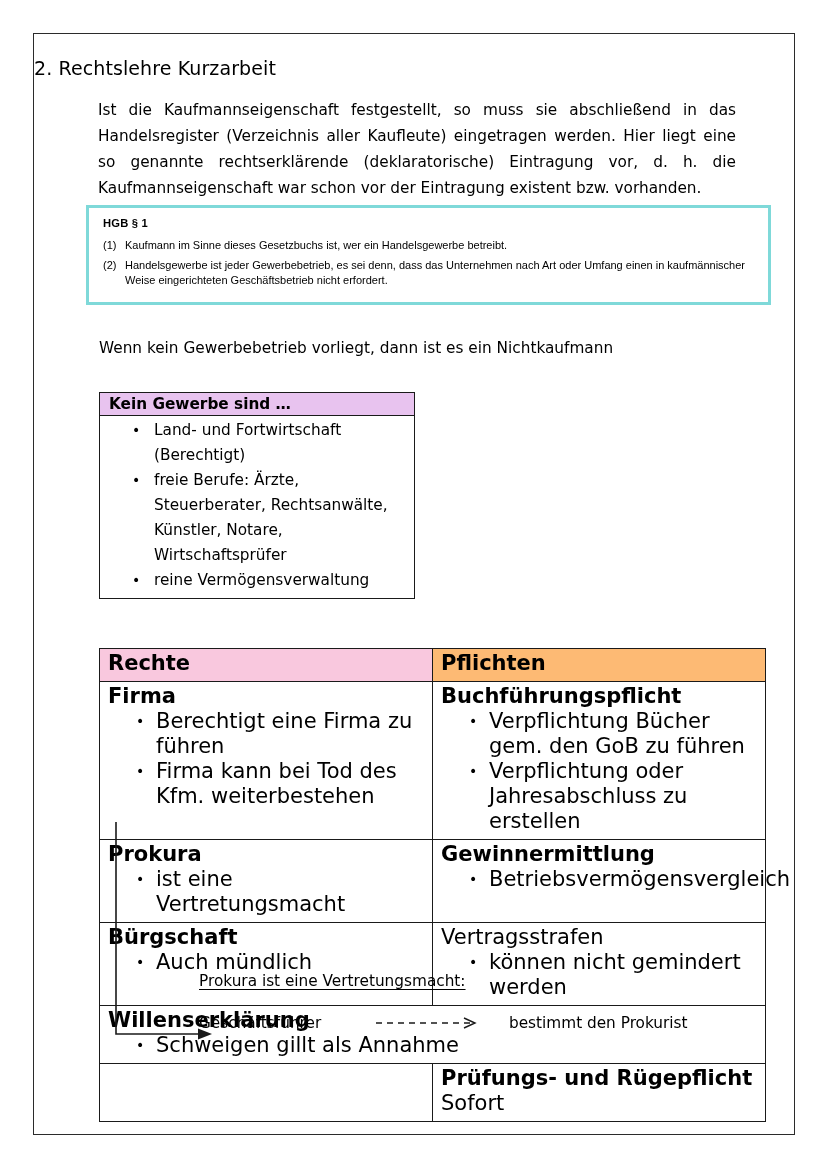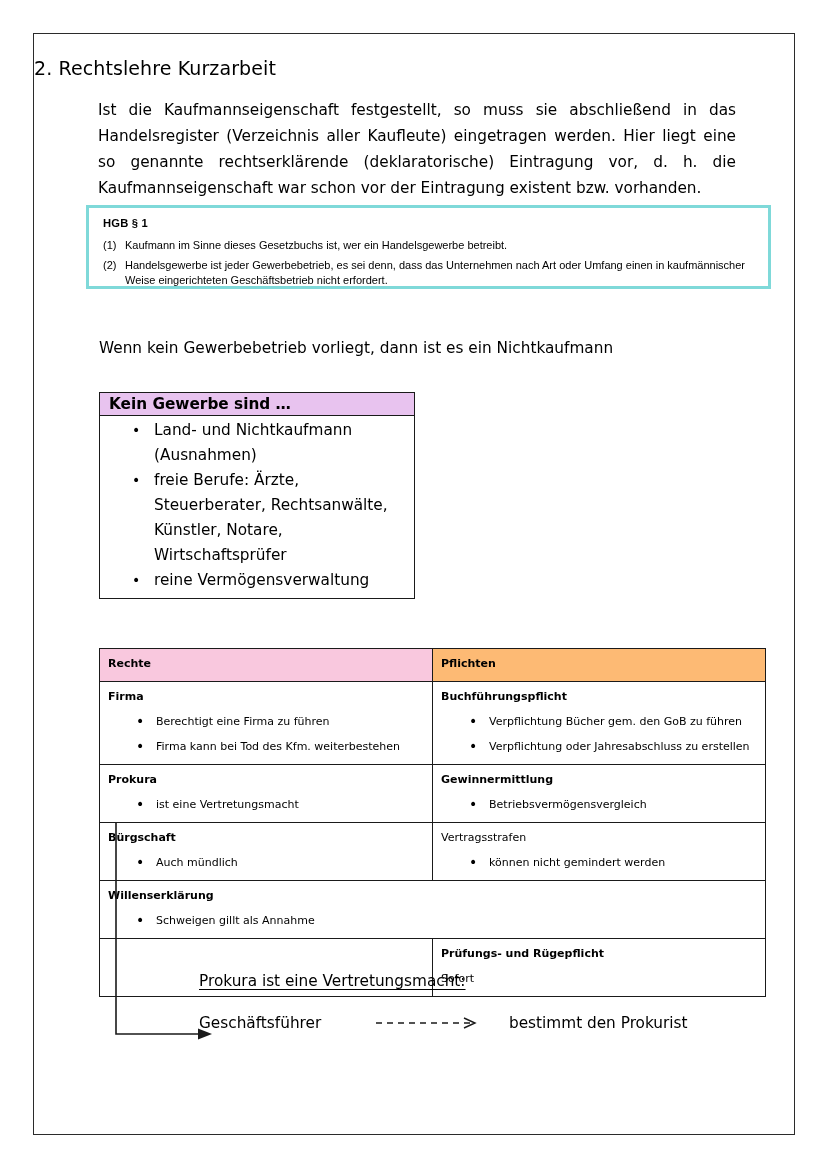--- a/index.html
+++ b/index.html
@@ -56,21 +56,21 @@
     text-align: justify;
     text-justify: inter-word;
   }
 
   
   #hgb-box {
     position: absolute;
     left: 52px;
     top: 171px;
     width: 685px;
-    height: 84px;
+    height: 100px;
     box-sizing: border-box;
     border: 3px solid #7fd9d9;
     background: #ffffff;
     padding: 9px 14px 0 14px;
   }
   #hgb-heading {
     font-family: "Liberation Sans", sans-serif;
     font-size: 11.2px;
     font-weight: bold;
     letter-spacing: 0.2px;
@@ -154,21 +154,21 @@
     left: 65px;
     top: 614px;
     width: 632px;
     border-collapse: collapse;
     table-layout: fixed;
   }
   #rights-duties-table td {
     border: 1.4px solid #1a1a1a;
     vertical-align: top;
     padding: 2px 8px 5px 8px;
-    font-size: 11px;
+    font-size: 21px;
     line-height: 25px;
   }
   #rights-duties-table td.col-left { width: 316px; }
   #rights-duties-table td.col-right { width: 316px; }
   td.head-rechte {
     background: #f9c8de;
     font-weight: bold;
     padding-top: 1px;
     padding-bottom: 1px;
   }
@@ -262,21 +262,21 @@
         <span class="hgb-text">Handelsgewerbe ist jeder Gewerbebetrieb, es sei denn, dass das Unternehmen nach Art oder Umfang einen in kaufmännischer Weise eingerichteten Geschäftsbetrieb nicht erfordert.</span>
       </div>
     </div>
 
     <div id="nichtkaufmann-line">Wenn kein Gewerbebetrieb vorliegt, dann ist es ein Nichtkaufmann</div>
 
     <div id="kein-gewerbe-table">
       <div id="kein-gewerbe-header">Kein Gewerbe sind …</div>
       <div id="kein-gewerbe-body">
         <ul>
-          <li>Land- und Nichtkaufmann (Ausnahmen)</li>
+          <li>Land- und Fortwirtschaft (Berechtigt)</li>
           <li>freie Berufe: Ärzte, Steuerberater, Rechtsanwälte, Künstler, Notare, Wirtschaftsprüfer</li>
           <li>reine Vermögensverwaltung</li>
         </ul>
       </div>
     </div>
 
 
     <table id="rights-duties-table">
       <tbody>
         <tr>

